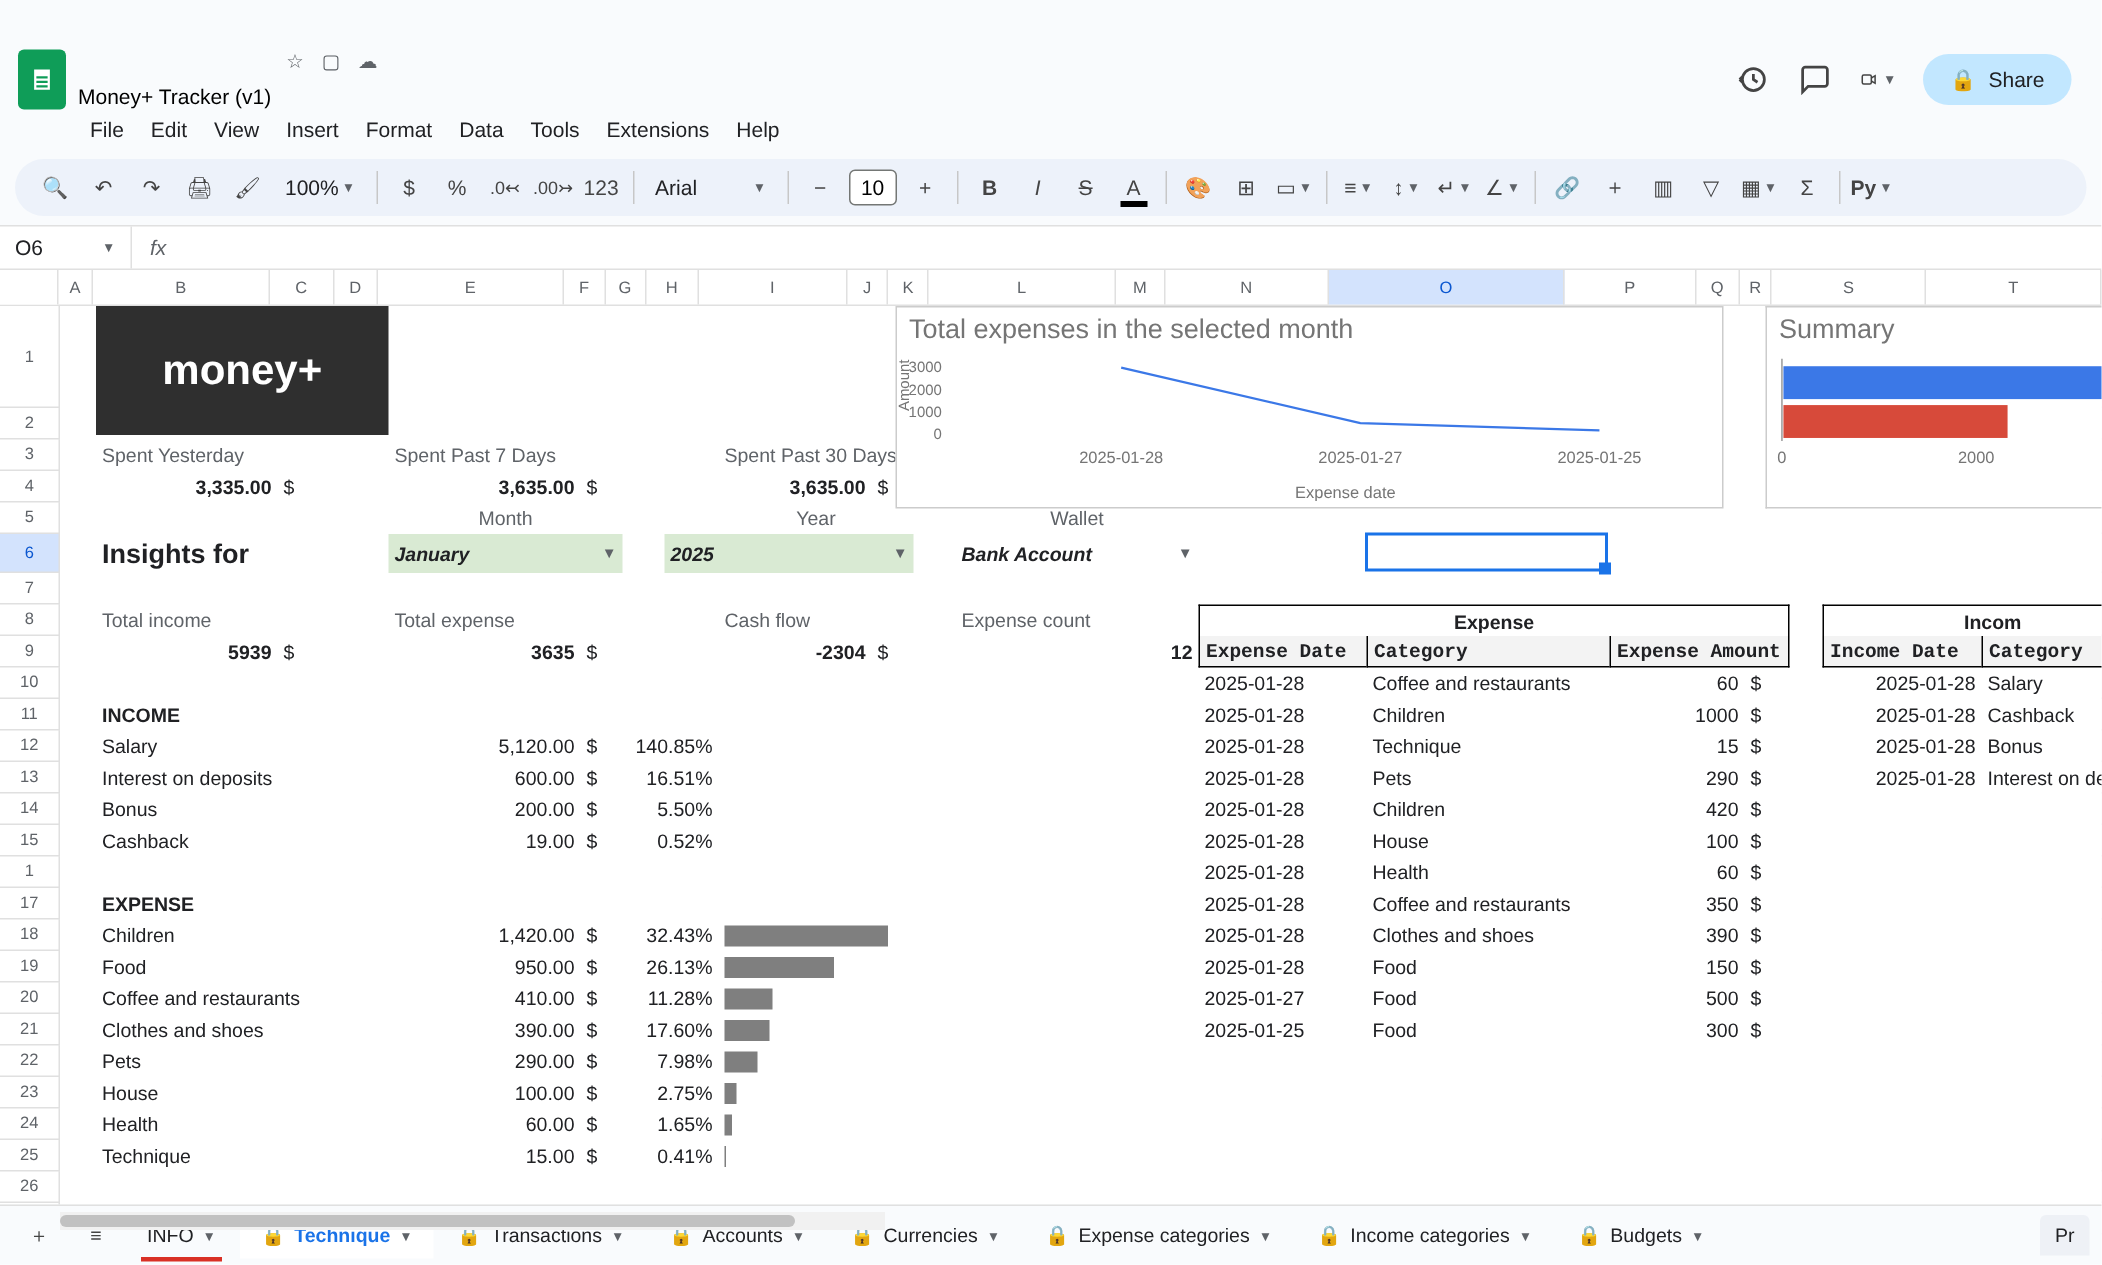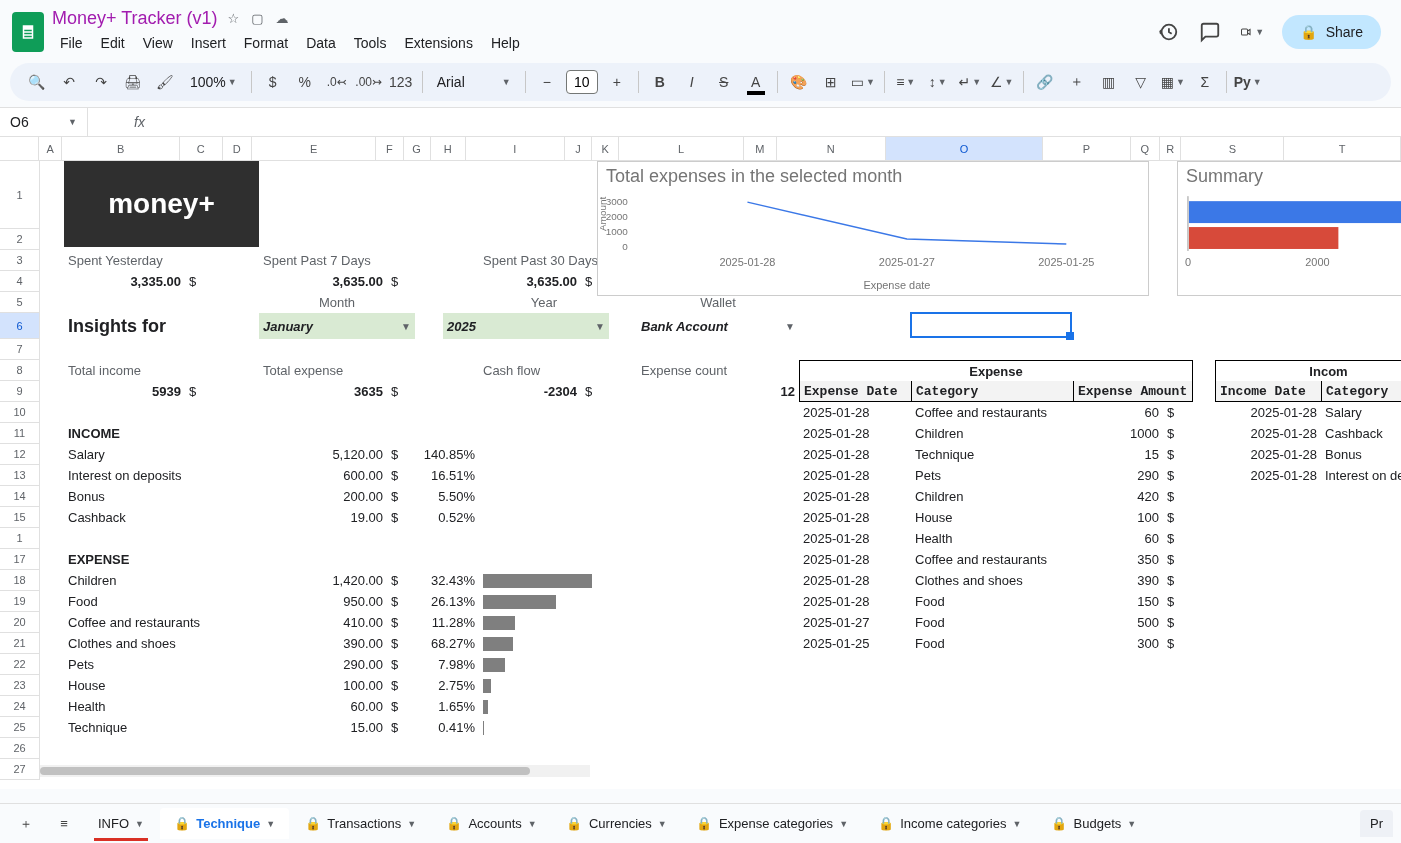--- a/index.html
+++ b/index.html
@@ -4,21 +4,21 @@
 <style>
 * { box-sizing: border-box; margin: 0; padding: 0; }
 body { font-family: Arial, sans-serif; font-size: 13px; color: #202124; overflow: hidden; width: 1401px; height: 843px; background: #f9fbfd; }
 
 
 .header { display: flex; align-items: center; padding: 8px 12px; gap: 8px; }
 .sheets-icon { width: 32px; height: 40px; background: #0f9d58; border-radius: 4px; display: flex; align-items: center; justify-content: center; }
 .sheets-icon svg { width: 18px; height: 18px; fill: white; }
 .title-area { flex: 1; }
 .title-row { display: flex; align-items: center; gap: 10px; }
-.doc-title { font-size: 18px; color: #a21caf; }
+.doc-title { font-size: 14px; color: #000000; margin-top: 48px; }
 .title-icons { display: flex; gap: 12px; color: #5f6368; }
 .title-icons span { cursor: pointer; }
 .menu-bar { display: flex; gap: 2px; margin-top: 2px; }
 .menu-item { padding: 4px 8px; font-size: 14px; cursor: pointer; border-radius: 4px; }
 .header-right { display: flex; align-items: center; gap: 18px; padding-right: 8px; }
 .header-right-icon { width: 24px; height: 24px; display: flex; align-items: center; justify-content: center; cursor: pointer; color: #444; }
 .share-btn { background: #c2e7ff; padding: 9px 18px; border-radius: 40px; display: flex; align-items: center; gap: 8px; font-size: 14px; cursor: pointer; }
 
 
 .toolbar { display: flex; align-items: center; padding: 4px 12px; gap: 2px; background: #edf2fa; border-radius: 24px; margin: 0 10px 6px; }
@@ -26,21 +26,21 @@
 .tb-sep { width: 1px; height: 22px; background: #c7c7c7; margin: 0 4px; }
 .zoom-sel { display: flex; align-items: center; gap: 2px; padding: 0 8px; font-size: 14px; }
 .font-sel { display: flex; align-items: center; gap: 4px; padding: 0 8px; font-size: 14px; min-width: 90px; }
 .fontsize-box { display: flex; align-items: center; gap: 4px; }
 .fontsize-input { width: 32px; height: 24px; text-align: center; border: 1px solid #747775; border-radius: 4px; font-size: 14px; }
 .text-color-btn { position: relative; }
 .text-color-underline { position: absolute; bottom: 2px; left: 6px; right: 6px; height: 4px; background: #000; }
 .caret { font-size: 9px; color: #5f6368; }
 
 
-.formula-bar { display: flex; align-items: center; border-top: 1px solid #e0e0e0; border-bottom: 1px solid #e0e0e0; background: #fff; gap: 34px; }
+.formula-bar { display: flex; align-items: center; border-top: 1px solid #e0e0e0; border-bottom: 1px solid #e0e0e0; background: #fff; }
 .cell-ref { width: 88px; padding: 6px 10px; font-size: 14px; border-right: 1px solid #e0e0e0; display: flex; align-items: center; justify-content: space-between; }
 .fx-label { padding: 0 12px; font-style: italic; color: #5f6368; font-size: 14px; }
 .formula-input { flex: 1; padding: 6px; font-size: 13px; }
 
 
 .grid-container { position: relative; overflow: hidden; background: #fff; height: 652px; }
 .col-headers { display: flex; position: sticky; top: 0; background: #fff; height: 24px; border-bottom: 1px solid #e0e0e0; }
 .corner-cell { width: 40px; background: #fff; border-right: 1px solid #e0e0e0; }
 .ch { display: flex; align-items: center; justify-content: center; font-size: 11px; color: #5f6368; border-right: 1px solid #e0e0e0; }
 .ch.selected { background: #d3e3fd; color: #0b57d0; }
@@ -381,21 +381,21 @@
         <div class="cell " style="left: 24px; width: 195px; top: 451px; height: 21px;">Coffee and restaurants</div>
         <div class="cell right" style="left: 219px; width: 128px; top: 451px; height: 21px;">410.00</div>
         <div class="cell " style="left: 347px; width: 28px; top: 451px; height: 21px;">$</div>
         <div class="cell right" style="left: 375px; width: 64px; top: 451px; height: 21px; text-align: center;">11.28%</div>
         <div class="cell " style="left: 439px; width: 158px; top: 451px; height: 21px;">
           <div class="exp-bar" style="width:31.583999999999996px"></div>
         </div>
         <div class="cell " style="left: 24px; width: 195px; top: 472px; height: 21px;">Clothes and shoes</div>
         <div class="cell right" style="left: 219px; width: 128px; top: 472px; height: 21px;">390.00</div>
         <div class="cell " style="left: 347px; width: 28px; top: 472px; height: 21px;">$</div>
-        <div class="cell right" style="left: 375px; width: 64px; top: 472px; height: 21px;">68.27%</div>
+        <div class="cell right" style="left: 375px; width: 64px; top: 472px; height: 21px;">17.60%</div>
         <div class="cell " style="left: 439px; width: 158px; top: 472px; height: 21px;">
           <div class="exp-bar" style="width:30.044px"></div>
         </div>
         <div class="cell " style="left: 24px; width: 195px; top: 493px; height: 21px;">Pets</div>
         <div class="cell right" style="left: 219px; width: 128px; top: 493px; height: 21px;">290.00</div>
         <div class="cell " style="left: 347px; width: 28px; top: 493px; height: 21px;">$</div>
         <div class="cell right" style="left: 375px; width: 64px; top: 493px; height: 21px;">7.98%</div>
         <div class="cell " style="left: 439px; width: 158px; top: 493px; height: 21px;">
           <div class="exp-bar" style="width:22.344px"></div>
         </div>

